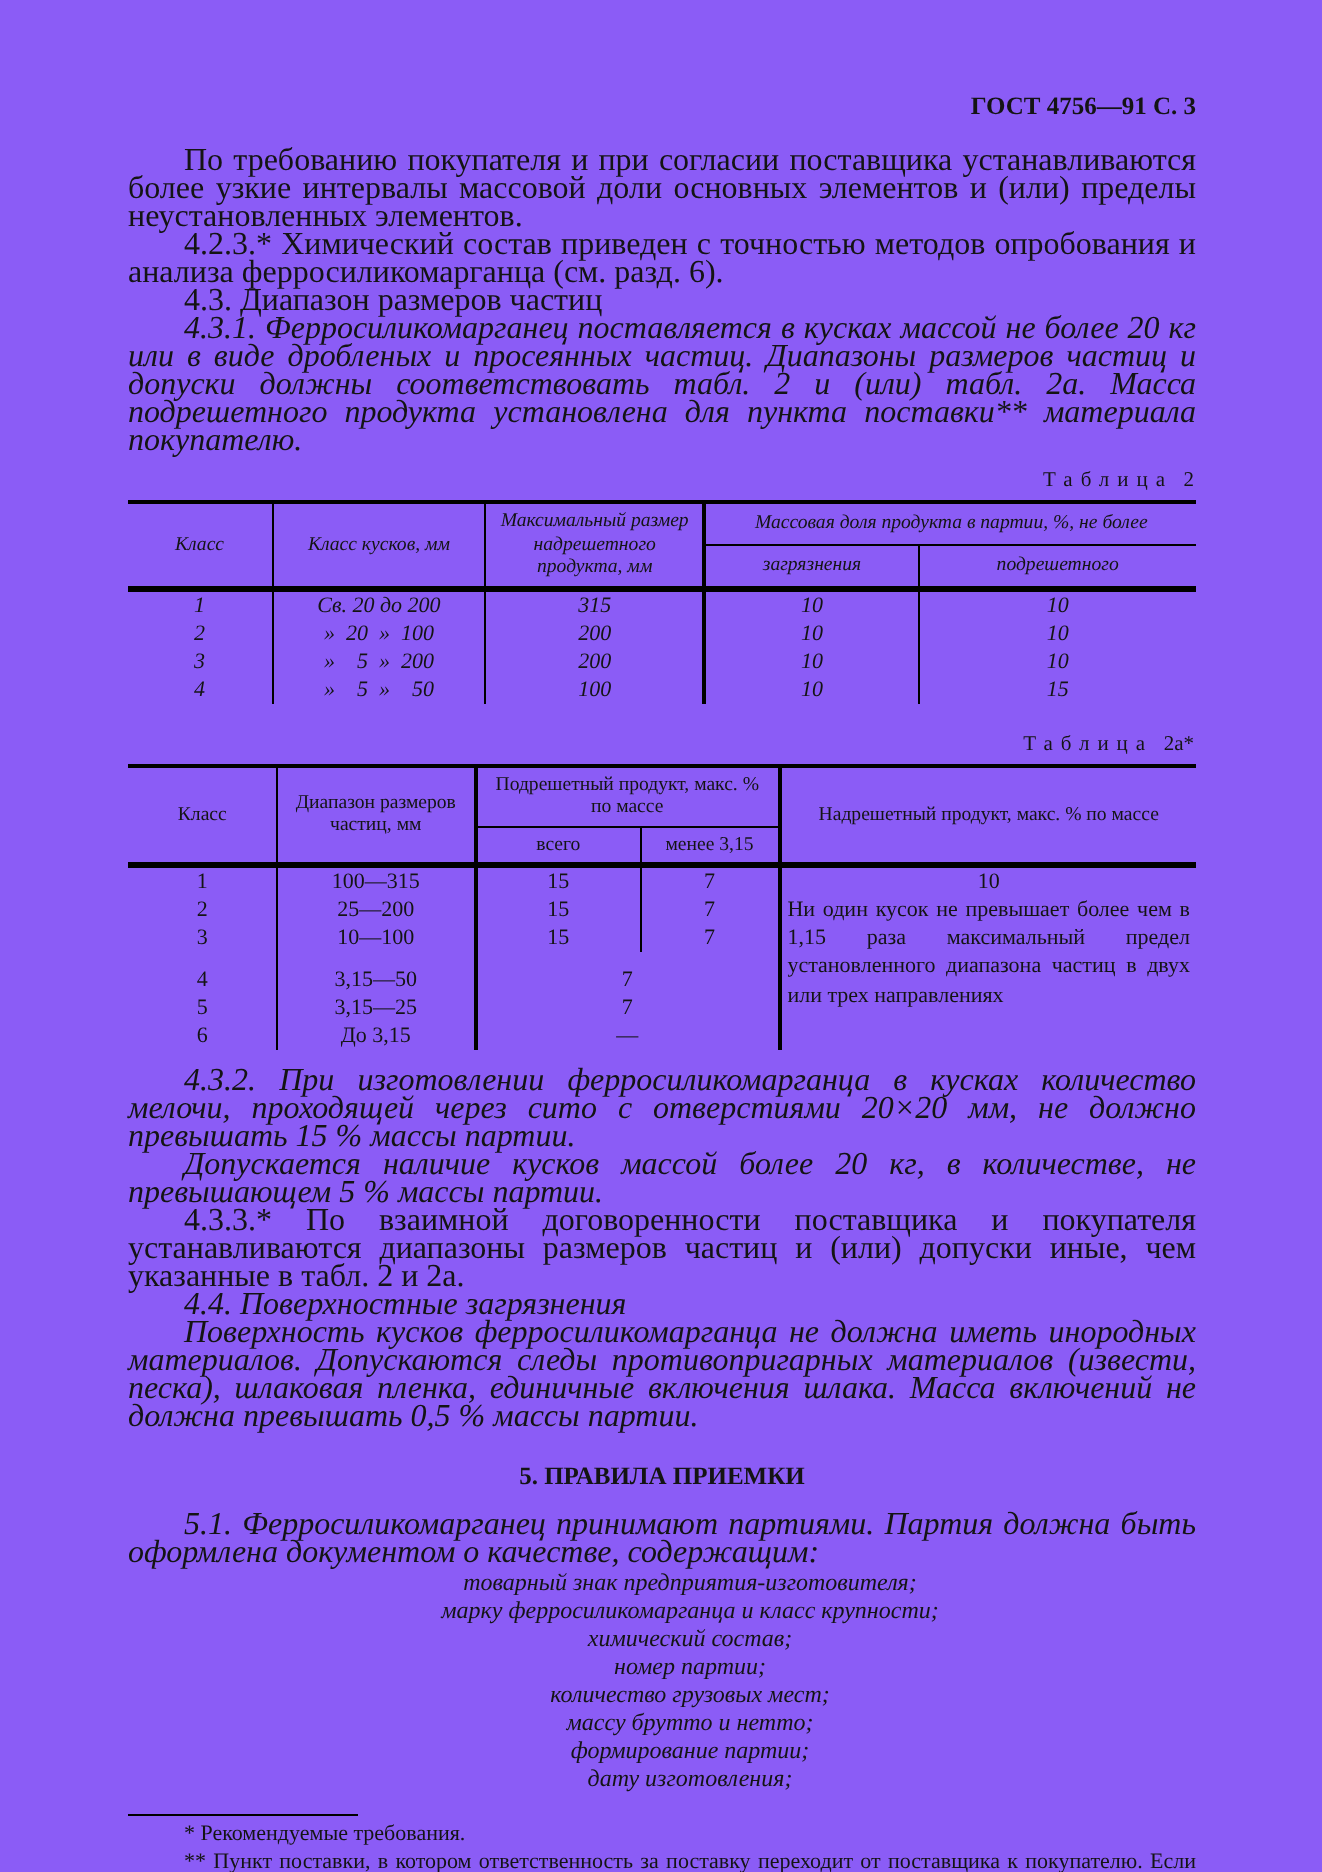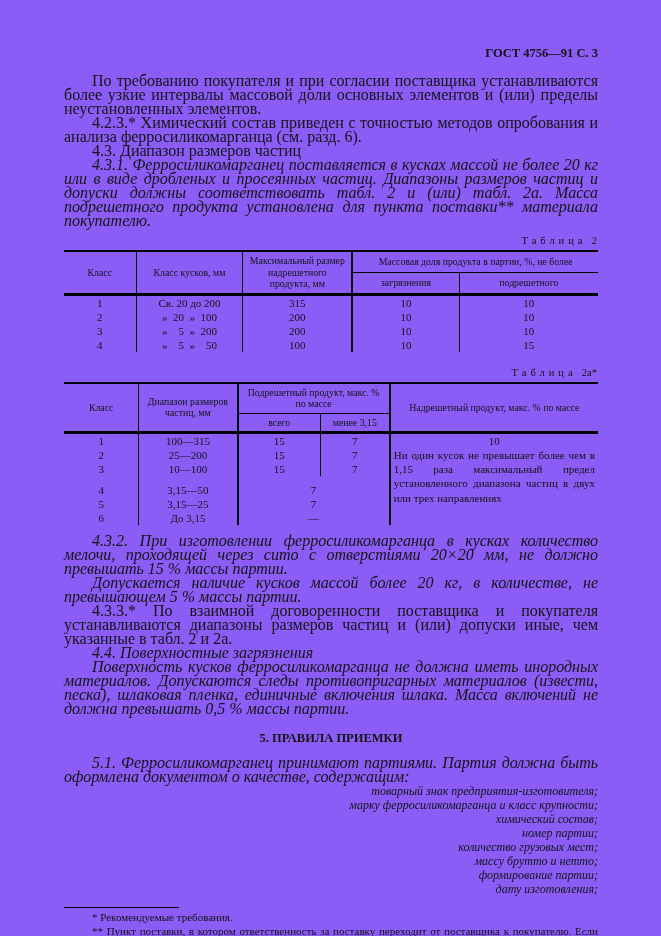--- a/index.html
+++ b/index.html
@@ -15,35 +15,35 @@
   p.left { text-align:left; }
   .i { font-style:italic; }
 
   .tcap { text-align:right; font-size:10.5px; line-height:12px; margin:7px 1px 3px 0; }
   .tcap .spaced { letter-spacing:0.38em; }
 
   table.gt { width:100%; border-collapse:collapse; table-layout:fixed; }
   table.gt th { font-weight:normal; font-size:9.8px; line-height:11.5px; padding:3px 4px; vertical-align:middle; text-align:center; }
   table.gt td { font-size:11px; line-height:14px; padding:0 3px; text-align:center; vertical-align:top; }
   .t2 { border-top:2.5px solid #000; }
-  .t2 th, .t2 td { }
+  .t2 th, .t2 td { font-style:italic; }
   .t2a { border-top:2.5px solid #000; }
   .hb { border-bottom:3px solid #000; }
   .gb { border-bottom:1.2px solid #000; }
   .vr1 { border-right:1px solid #000; }
   .vr2 { border-right:2.5px solid #000; }
   .pre { white-space:pre; }
   tr.gap td { padding-top:7px; }
   td.first { padding-top:3px; }
   .note-cell { text-align:left; vertical-align:top; padding:3px 5px 0 6px; }
   .note-10 { text-align:center; font-size:11px; line-height:14px; }
   .note-text { text-align:justify; font-size:11px; line-height:14.2px; }
 
   .h5 { text-align:center; font-weight:bold; font-size:12.5px; line-height:15px; margin:15px 0 10px 0; }
-  p.li { font-style:italic; font-size:12px; line-height:14px; margin:0; padding-left:28px; text-align:right; }
+  p.li { font-style:italic; font-size:12px; line-height:14px; margin:0; padding-left:28px; text-align:center; }
 
   .fnrule { width:115px; border-top:1.2px solid #000; height:0; margin:11px 0 3px 0; }
   p.fn { font-size:11px; line-height:13.6px; margin:0; text-align:justify; text-indent:28px; }
 </style>
 </head>
 <body>
 
 <div class="page">
   <div class="content">
 

